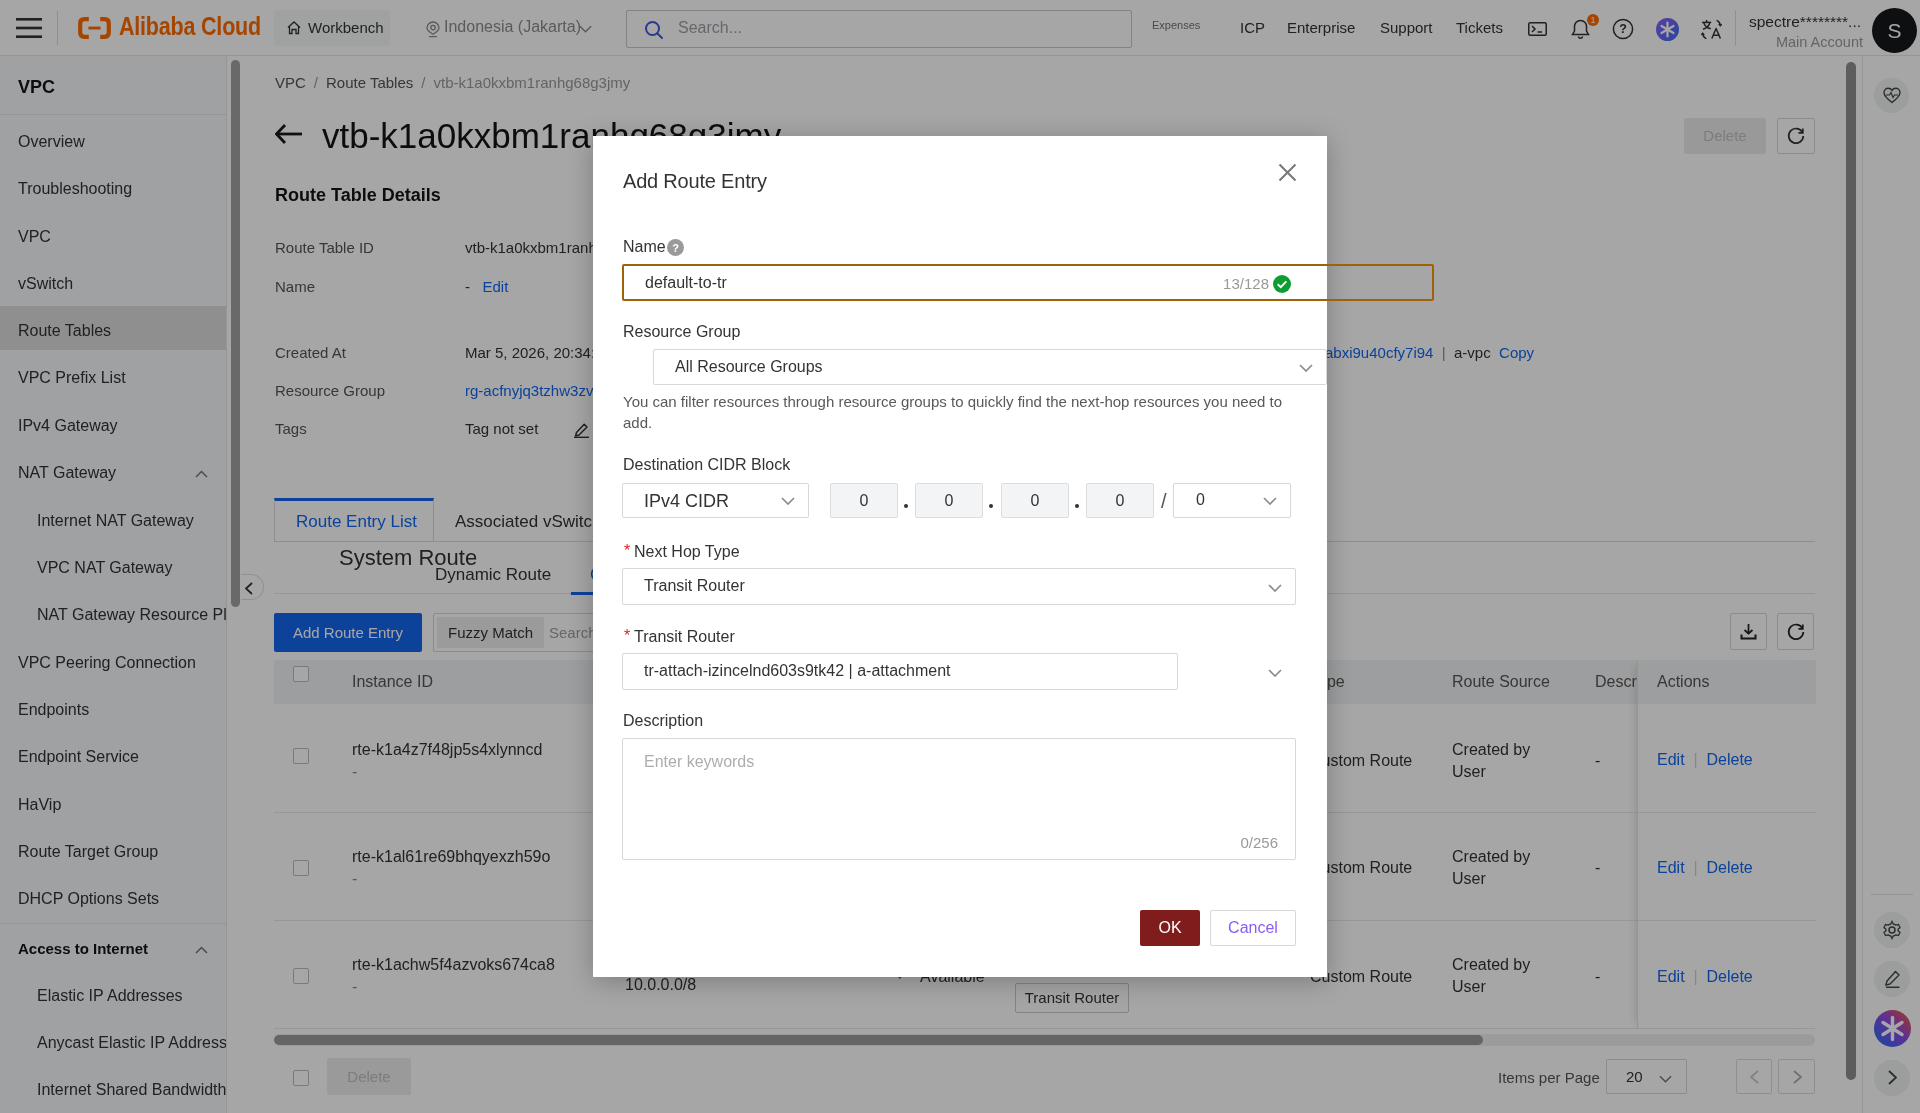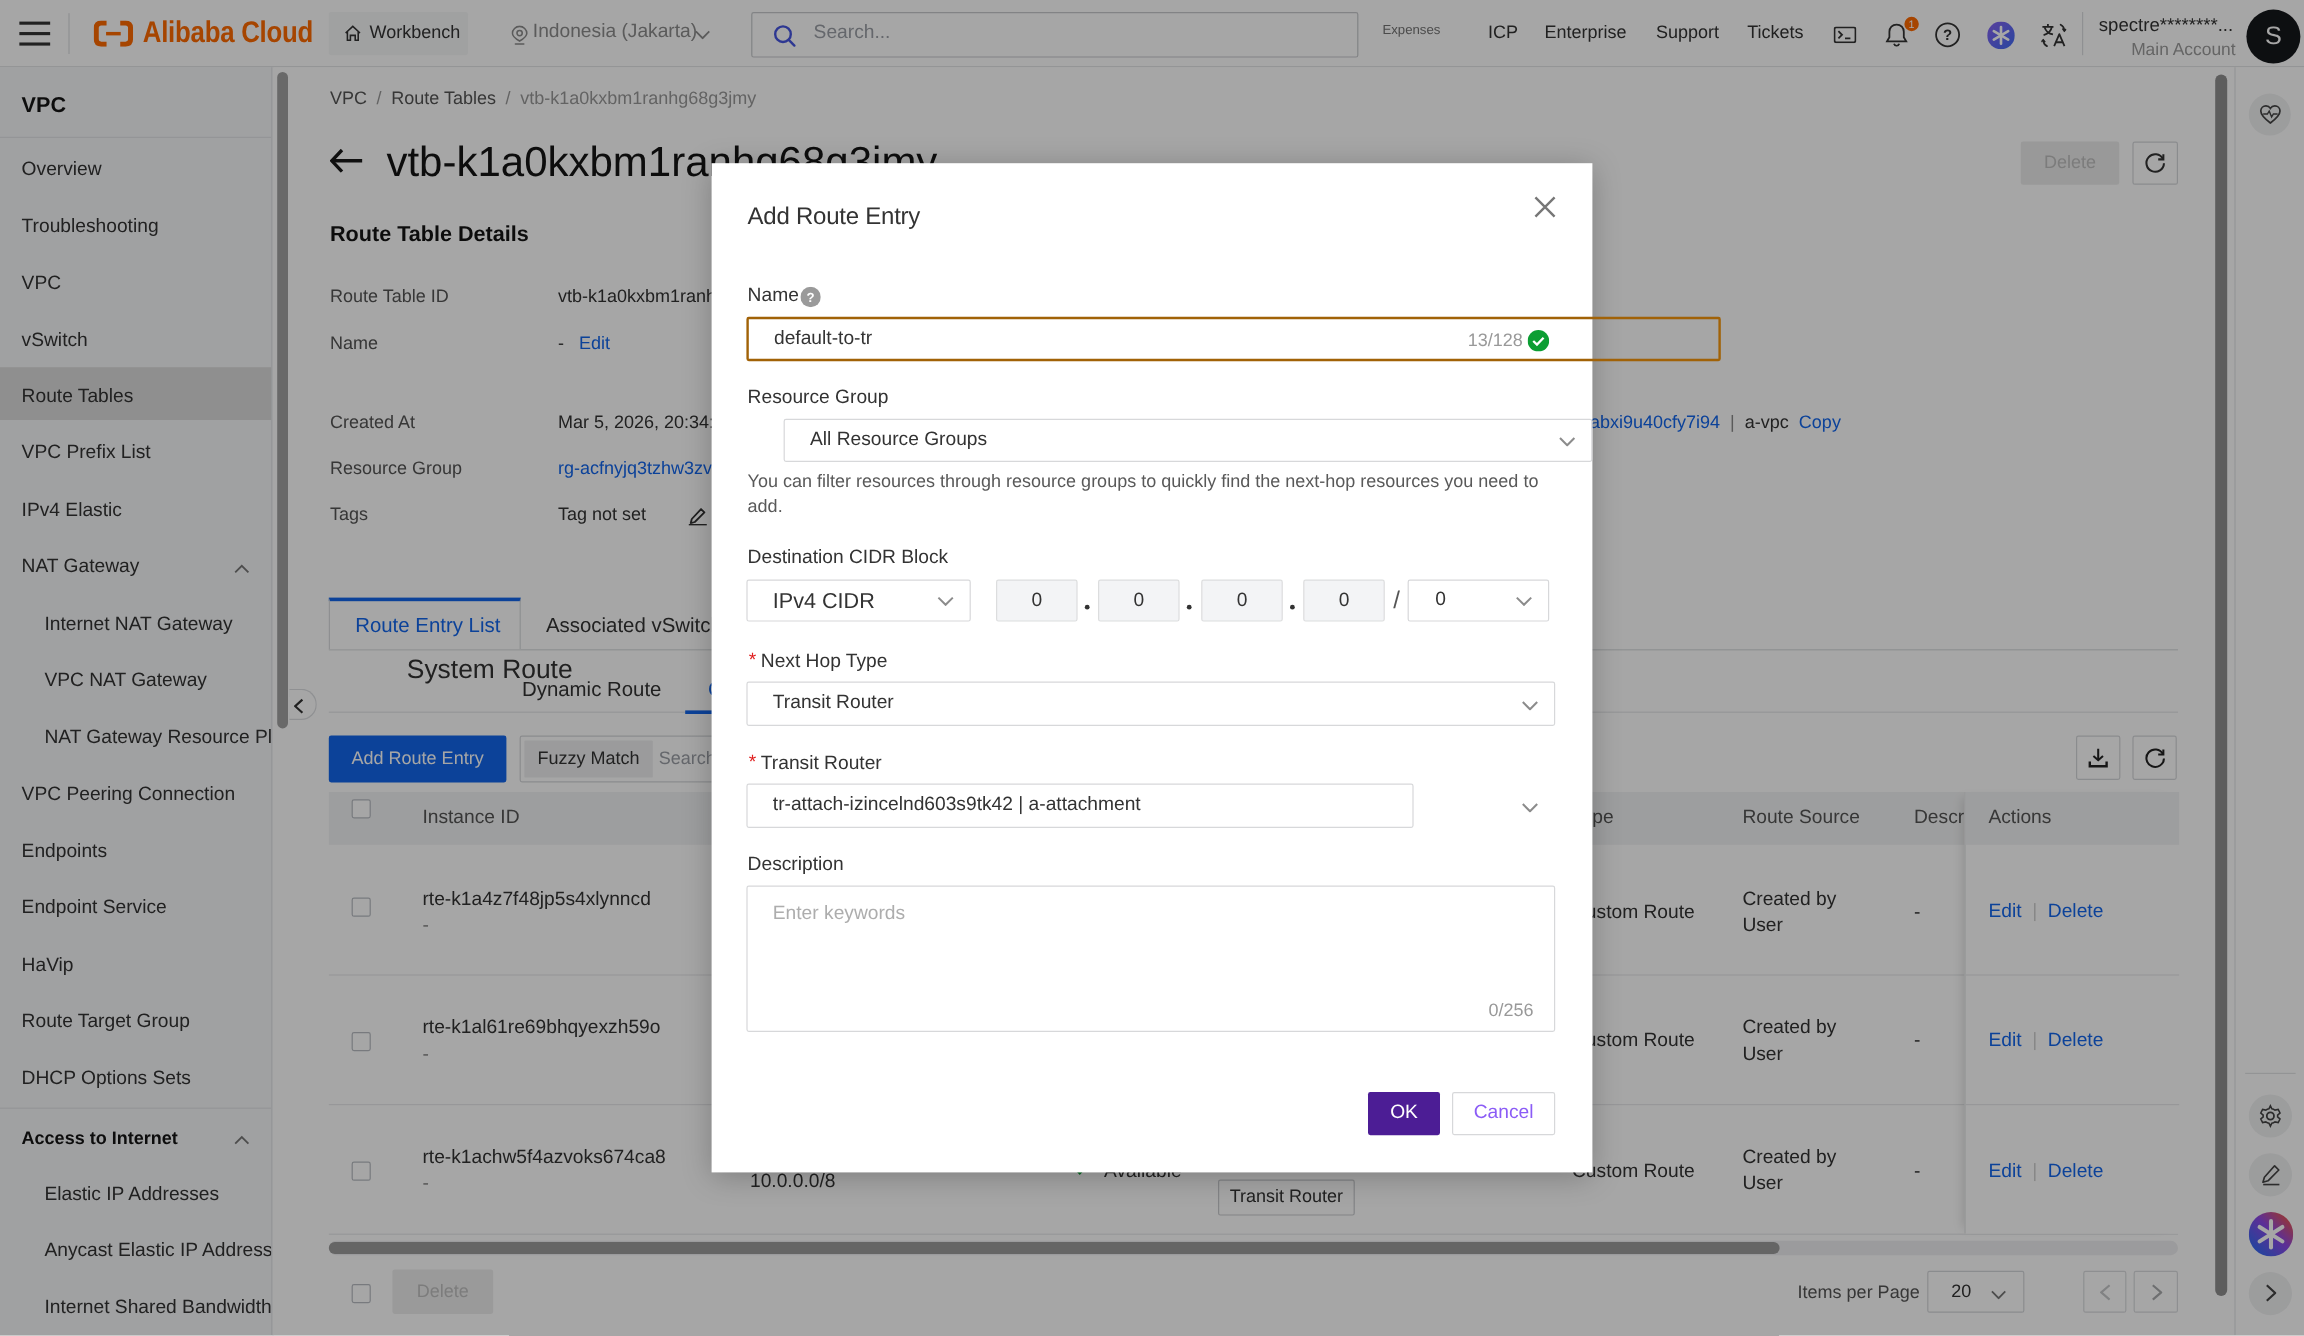--- a/index.html
+++ b/index.html
@@ -118,21 +118,21 @@
   <div id="sidebar" class="abs" style="left:0;top:56px;width:227px;height:1057px;background:#f6f7f9;border-right:1px solid #e3e5e8;overflow:hidden;">
     <div class="txt" style="left:18px;top:21px;font-size:18px;font-weight:bold;color:#141414;">VPC</div>
     <div class="abs" style="left:0;top:58px;width:227px;height:1px;background:#e3e5e8;"></div>
     <div class="abs" style="left:0;top:250px;width:227px;height:44px;background:#dcdcdc;"></div>
     <div class="txt" style="left:18px;top:77px;font-size:16px;color:#333;">Overview</div>
     <div class="txt" style="left:18px;top:124px;font-size:16px;color:#333;">Troubleshooting</div>
     <div class="txt" style="left:18px;top:172px;font-size:16px;color:#333;">VPC</div>
     <div class="txt" style="left:18px;top:219px;font-size:16px;color:#333;">vSwitch</div>
     <div class="txt" style="left:18px;top:266px;font-size:16px;color:#333;">Route Tables</div>
     <div class="txt" style="left:18px;top:313px;font-size:16px;color:#333;">VPC Prefix List</div>
-    <div class="txt" style="left:18px;top:361px;font-size:16px;color:#333;">IPv4 Elastic</div>
+    <div class="txt" style="left:18px;top:361px;font-size:16px;color:#333;">IPv4 Gateway</div>
     <div class="txt" style="left:18px;top:408px;font-size:16px;color:#333;">NAT Gateway</div>
     <svg class="abs" style="left:195px;top:414px;" width="13" height="8" viewBox="0 0 13 8" fill="none" stroke="#777" stroke-width="1.5">
         <path d="M1 7 L6.5 1.5 L12 7"></path>
       </svg>
     <div class="txt" style="left:37px;top:456px;font-size:16px;color:#333;">Internet NAT Gateway</div>
     <div class="txt" style="left:37px;top:503px;font-size:16px;color:#333;">VPC NAT Gateway</div>
     <div class="txt" style="left:37px;top:550px;font-size:16px;color:#333;">NAT Gateway Resource Plan</div>
     <div class="txt" style="left:18px;top:598px;font-size:16px;color:#333;">VPC Peering Connection</div>
     <div class="txt" style="left:18px;top:645px;font-size:16px;color:#333;">Endpoints</div>
     <div class="txt" style="left:18px;top:692px;font-size:16px;color:#333;">Endpoint Service</div>
@@ -417,15 +417,15 @@
         <path d="M1 1 L7 7 L13 1"></path>
       </svg>
   </div>
 
   <div class="txt" style="left:30px;top:576px;font-size:16px;color:#333;">Description</div>
   <div class="abs" style="left:29px;top:602px;width:674px;height:122px;border:1px solid #d7d8da;border-radius:2px;">
     <div class="txt" style="left:21px;top:14px;font-size:16px;color:#adadad;">Enter keywords</div>
     <div class="txt" style="left:655px;top:95px;font-size:15px;color:#999;transform:translateX(-100%);">0/256</div>
   </div>
 
-  <div class="abs" style="left:547px;top:774px;width:60px;height:36px;background:#4c1d95;border-radius:2px;color:#fff;font-size:16px;text-align:center;line-height:36px;">OK</div>
+  <div class="abs" style="left:547px;top:774px;width:60px;height:36px;background:#7f1d1d;border-radius:2px;color:#fff;font-size:16px;text-align:center;line-height:36px;">OK</div>
   <div class="abs" style="left:617px;top:774px;width:86px;height:36px;background:#fff;border:1px solid #d7d8da;border-radius:2px;color:#8b5cf6;font-size:16px;text-align:center;line-height:34px;">Cancel</div>
 </div>
 
 </body></html>

